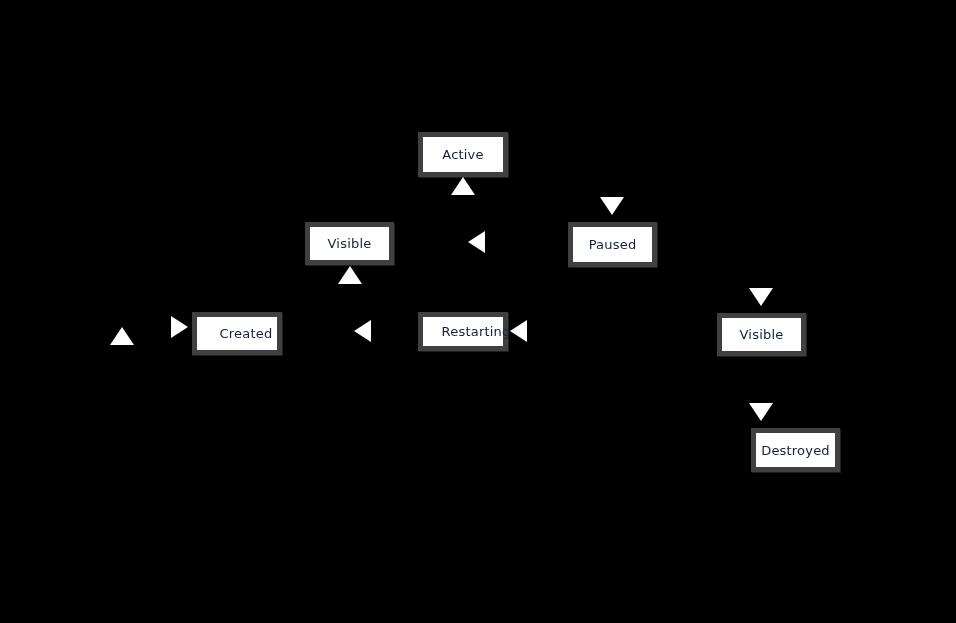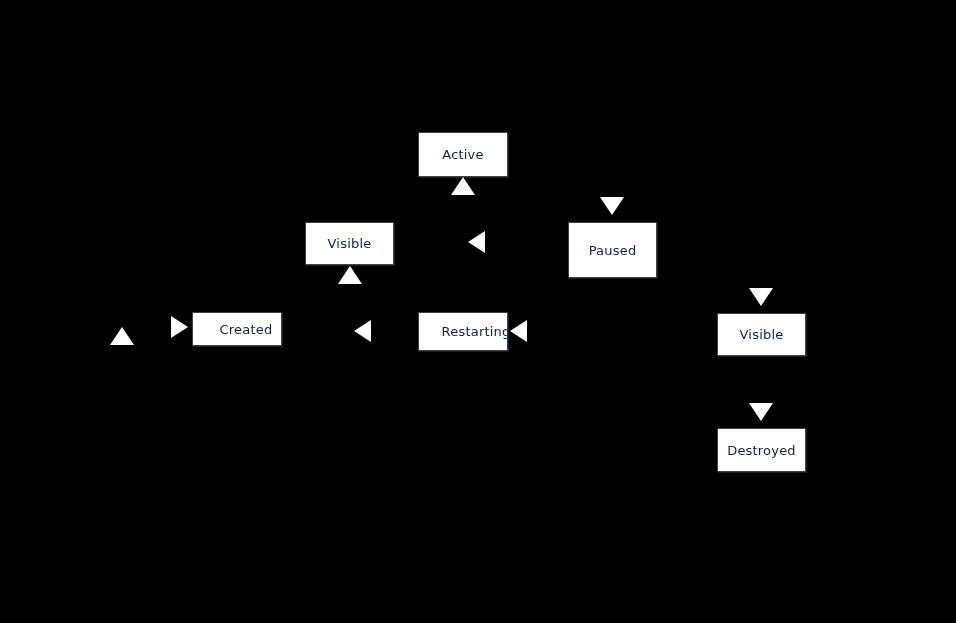--- a/index.html
+++ b/index.html
@@ -12,21 +12,21 @@
     position: relative;
     width: 956px;
     height: 623px;
     background: #000000;
     overflow: hidden;
     font-family: "DejaVu Sans", sans-serif;
   }
   .node {
     position: absolute;
     background: #ffffff;
-    border: 1px solid #404040;
+    border: 5px solid #404040;
     box-sizing: border-box;
     display: flex;
     align-items: center;
     justify-content: center;
     box-shadow: 1px 1px 0 rgba(255,255,255,0.12);
   }
   .node-label {
     color: #14213d;
     font-family: "DejaVu Sans", sans-serif;
     font-size: 13px;
@@ -89,33 +89,33 @@
   <div class="arrow arrow-down" style="left:749px; top:403px;"></div>
 
   <div class="node" style="left:418px; top:132px; width:90px; height:45px;">
     <span class="node-label">Active</span>
   </div>
 
   <div class="node" style="left:305px; top:222px; width:89px; height:43px;">
     <span class="node-label">Visible</span>
   </div>
 
-  <div class="node" style="left:568px; top:222px; width:89px; height:56px;">
+  <div class="node" style="left:568px; top:222px; width:89px; height:45px;">
     <span class="node-label">Paused</span>
   </div>
 
-  <div class="node" style="left:192px; top:312px; width:90px; height:34px;padding-left:18px;">
+  <div class="node" style="left:192px; top:312px; width:90px; height:43px;padding-left:18px;">
     <span class="node-label">Created</span>
   </div>
 
   <div class="node" style="left:418px; top:312px; width:90px; height:39px;padding-left:26px;">
     <span class="node-label">Restarting</span>
   </div>
 
   <div class="node" style="left:717px; top:313px; width:89px; height:43px;">
     <span class="node-label">Visible</span>
   </div>
 
-  <div class="node" style="left:717px; top:428px; width:89px; height:44px;">
+  <div class="node" style="left:751px; top:428px; width:89px; height:44px;">
     <span class="node-label">Destroyed</span>
   </div>
 
 </div>
 
 </body></html>

